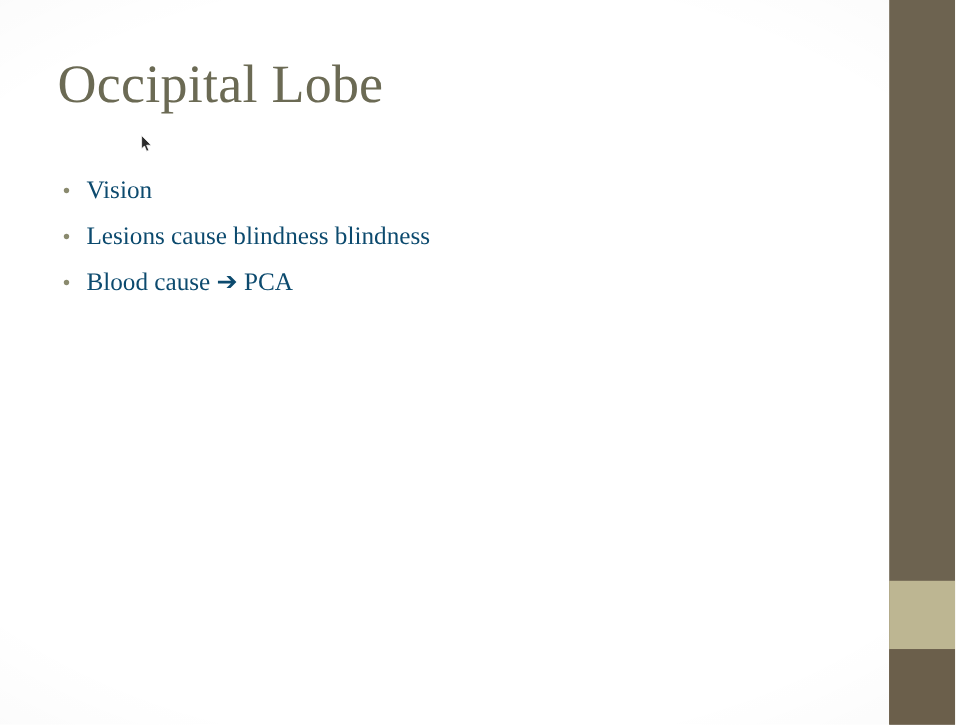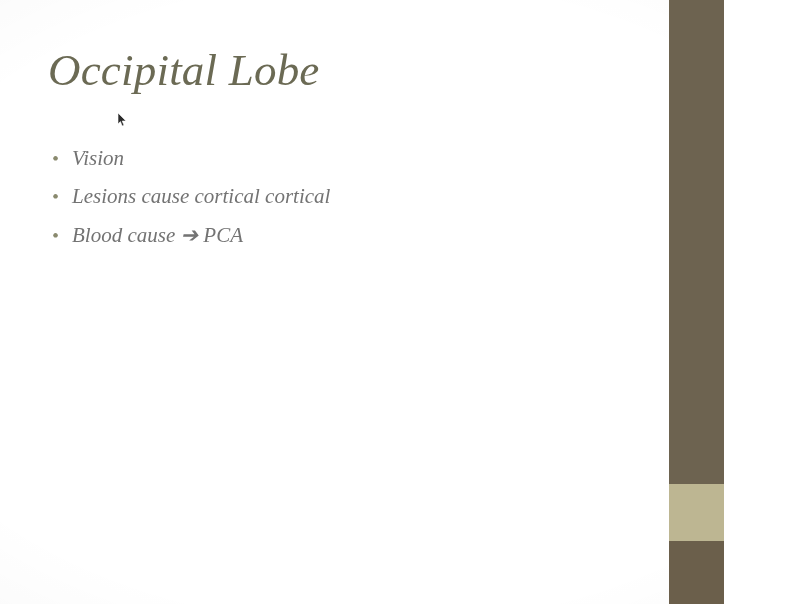--- a/index.html
+++ b/index.html
@@ -8,25 +8,24 @@
     background: #ffffff;
   }
   body {
     width: 800px;
     height: 604px;
     overflow: hidden;
     font-family: "Liberation Serif", serif;
   }
   .slide {
     position: relative;
-    width: 724px;
+    width: 796px;
     height: 604px;
     background: #ffffff;
     overflow: hidden;
-    font-style: italic;
   }
   
   .vignette {
     position: absolute;
     left: 0; top: 0;
     width: 745px;
     height: 604px;
     background:
       radial-gradient(ellipse 120% 95% at 50% 50%, rgba(255,255,255,0) 55%, rgba(0,0,0,0.055) 100%);
     pointer-events: none;
@@ -82,21 +81,21 @@
     flex: 0 0 auto;
     width: 20px;
     color: #8a8a6e;
     font-size: 19px;
     line-height: 1;
     text-align: left;
   }
   .bullet-text {
     font-family: "Liberation Serif", serif;
     font-size: 21px;
-    color: #737373;
+    color: #0c4a6e;
     line-height: 1.25;
     white-space: nowrap;
   }
   .cursor {
     position: absolute;
     left: 117px;
     top: 113px;
     width: 10px;
     height: 14px;
     pointer-events: none;
@@ -117,21 +116,21 @@
 
   <div class="bullets">
 
     <div class="bullet">
       <span class="bullet-dot">•</span>
       <span class="bullet-text">Vision</span>
     </div>
 
     <div class="bullet">
       <span class="bullet-dot">•</span>
-      <span class="bullet-text">Lesions cause cortical cortical</span>
+      <span class="bullet-text">Lesions cause blindness blindness</span>
     </div>
 
     <div class="bullet">
       <span class="bullet-dot">•</span>
       <span class="bullet-text">Blood cause ➔ PCA</span>
     </div>
 
   </div>
 
   <svg class="cursor" viewBox="0 0 10 14" xmlns="http://www.w3.org/2000/svg">

